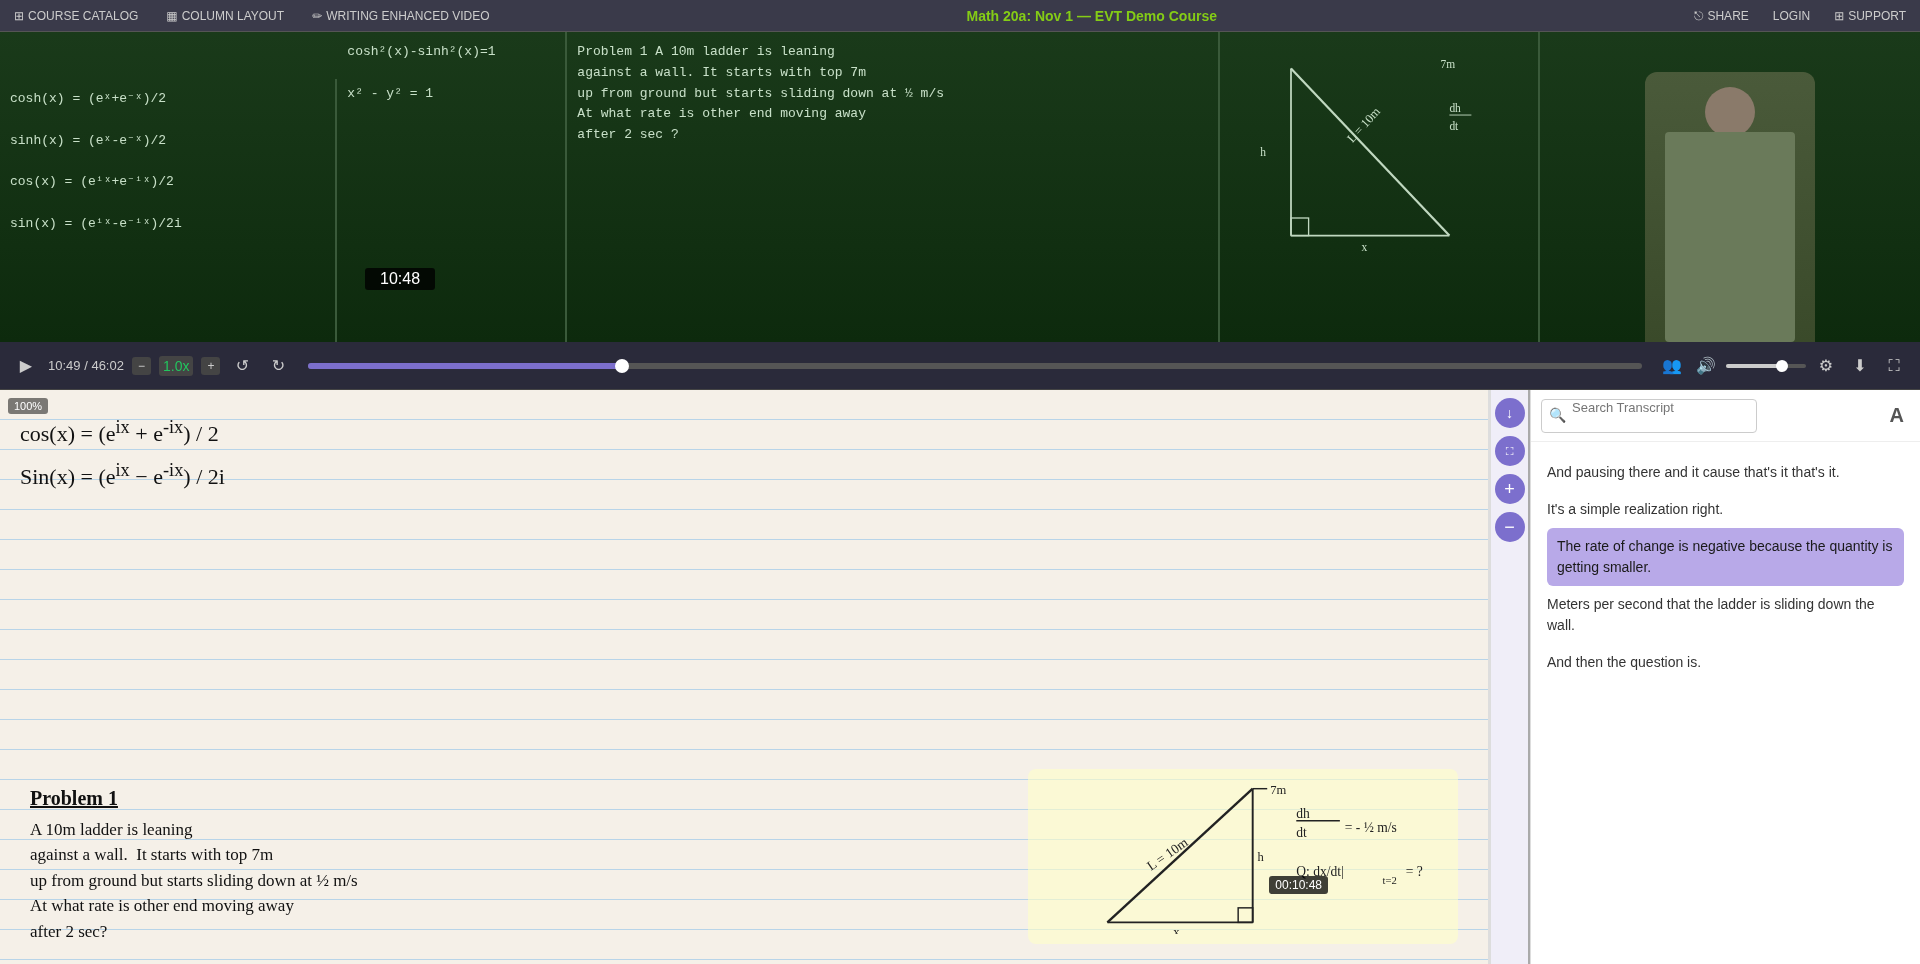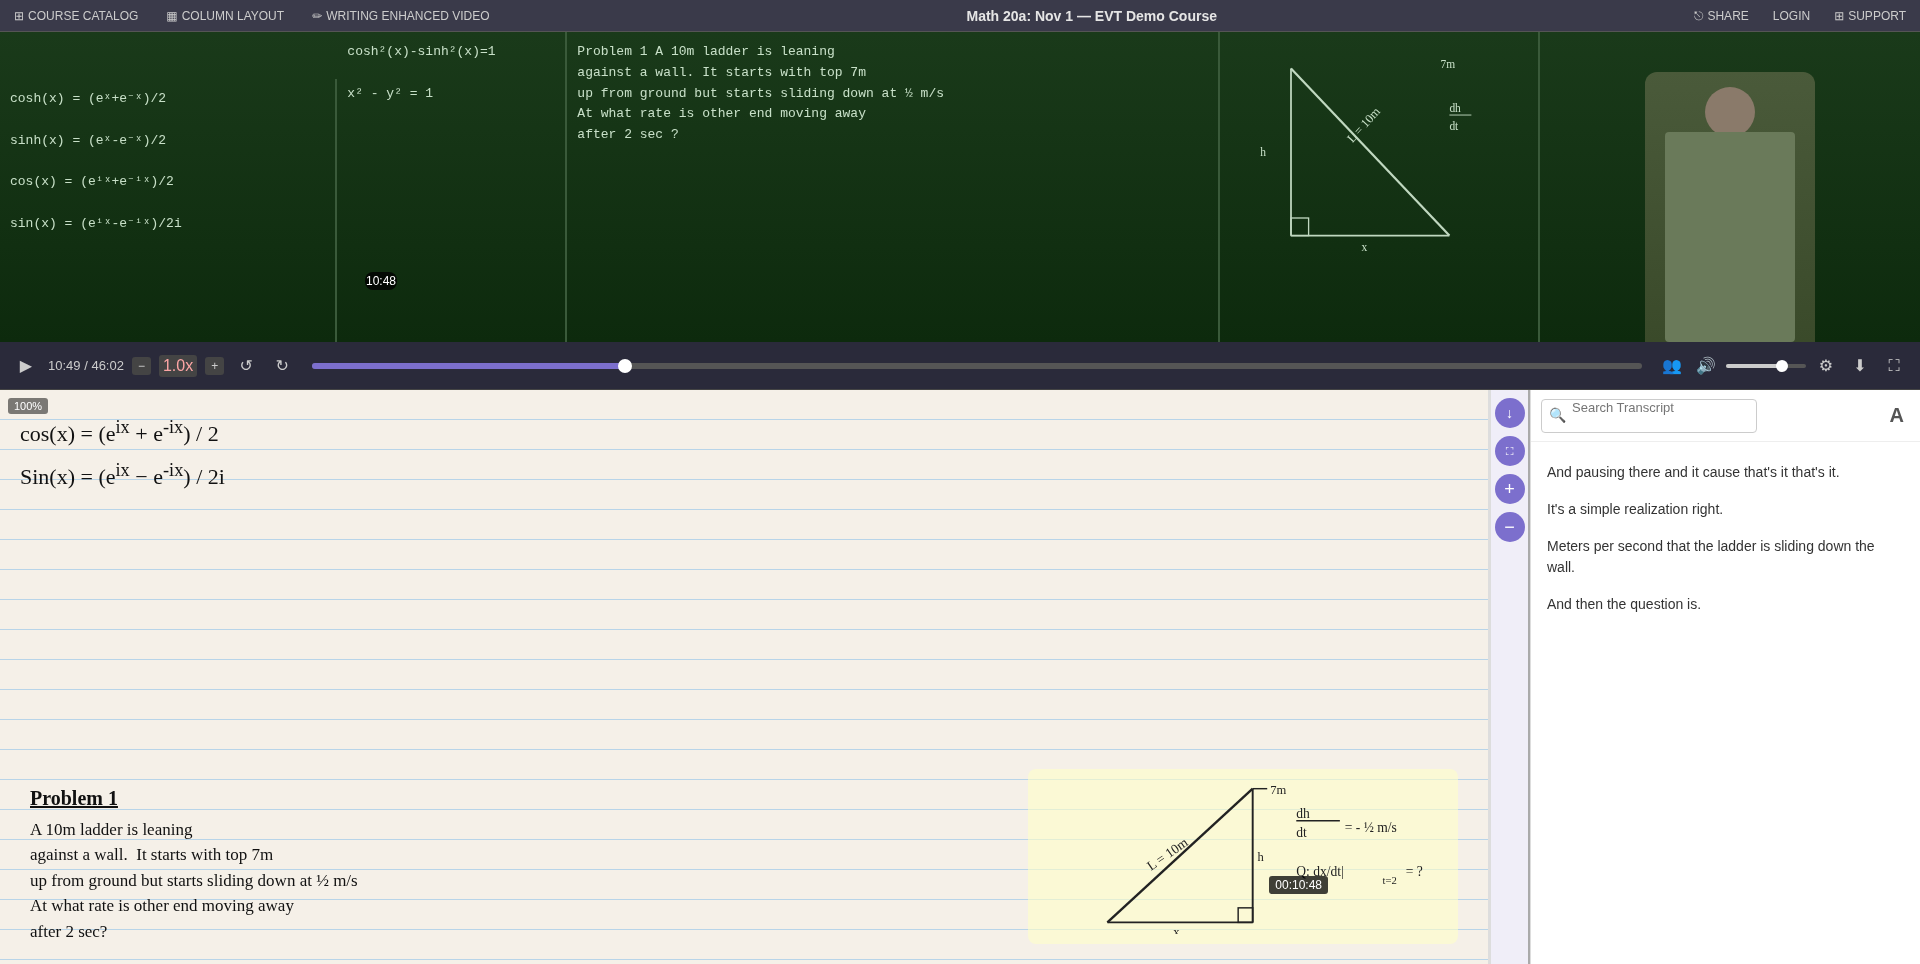--- a/index.html
+++ b/index.html
@@ -7,21 +7,21 @@
 
     
     #top-nav {
       display: flex; align-items: center; background: #3a3a4a; height: 32px;
       padding: 0 8px; gap: 16px; border-bottom: 1px solid #555;
     }
     .nav-item {
       display: flex; align-items: center; gap: 4px; color: #ccc; font-size: 12px;
       cursor: pointer; padding: 0 6px; height: 100%;
     }
-    .nav-center { flex: 1; text-align: center; color: #e5e5e5; font-size: 14px; font-weight: bold; }
+    .nav-center { flex: 1; text-align: center; color: #84cc16; font-size: 14px; font-weight: bold; }
     .nav-right { display: flex; align-items: center; gap: 12px; margin-left: auto; }
 
     
     #video-container {
       position: relative; width: 1920px; height: 310px;
       background: #000; overflow: hidden;
     }
     
     .blackboard {
       width: 100%; height: 100%;
@@ -41,21 +41,21 @@
       line-height: 1.6; white-space: pre-line;
     }
     
     .instructor-area {
       width: 380px; display: flex; align-items: flex-end; justify-content: center;
       position: relative;
     }
     
     .time-tooltip {
       position: absolute; background: rgba(0,0,0,0.8); color: #fff;
-      font-size: 12px; padding: 2px 1px; border-radius: 8px;
+      font-size: 16px; padding: 2px 15px; border-radius: 3px;
       bottom: 52px; left: 365px;
     }
 
     
     #video-controls {
       background: #2a2a3a; height: 48px; display: flex; align-items: center;
       padding: 0 12px; gap: 8px; border-bottom: 1px solid #444;
     }
     .ctrl-btn {
       background: none; border: none; color: #ccc; cursor: pointer;
@@ -278,21 +278,21 @@
 <div id="video-controls">
   <button class="ctrl-btn">▶</button>
   <span class="time-display">
     <span>10:49</span>
     <span> / </span>
     <span>46:02</span>
   </span>
   <button class="speed-btn">
     <span>−</span>
   </button>
-  <span style="background:#444;color:#fca5a5;font-size:16px;padding:2px 4px;border-radius:3px;">1.0x</span>
+  <span style="background:#444;color:#22c55e;font-size:14px;padding:2px 4px;border-radius:3px;">1.0x</span>
   <button class="speed-btn">
     <span>+</span>
   </button>
   <button class="ctrl-btn">
     <span>↺</span>
   </button>
   <button class="ctrl-btn">
     <span>↻</span>
   </button>
 
@@ -399,17 +399,18 @@
         <input type="text" id="transcript-search" placeholder="Search Transcript" style="">
       </div>
       <button class="font-size-btn">
         <span style="font-size:20px;">A</span>
       </button>
     </div>
     <div id="transcript-body">
 
     <div class="transcript-line">And pausing there and it cause that's it that's it.</div>
         <div class="transcript-line">It's a simple realization right.</div>
+        <div class="transcript-line active">The rate of change is negative because the quantity is getting smaller.</div>
         <div class="transcript-line">Meters per second that the ladder is sliding down the wall.</div>
         <div class="transcript-line">And then the question is.</div>
       </div>
   </div>
 </div>
 
 </body></html>

